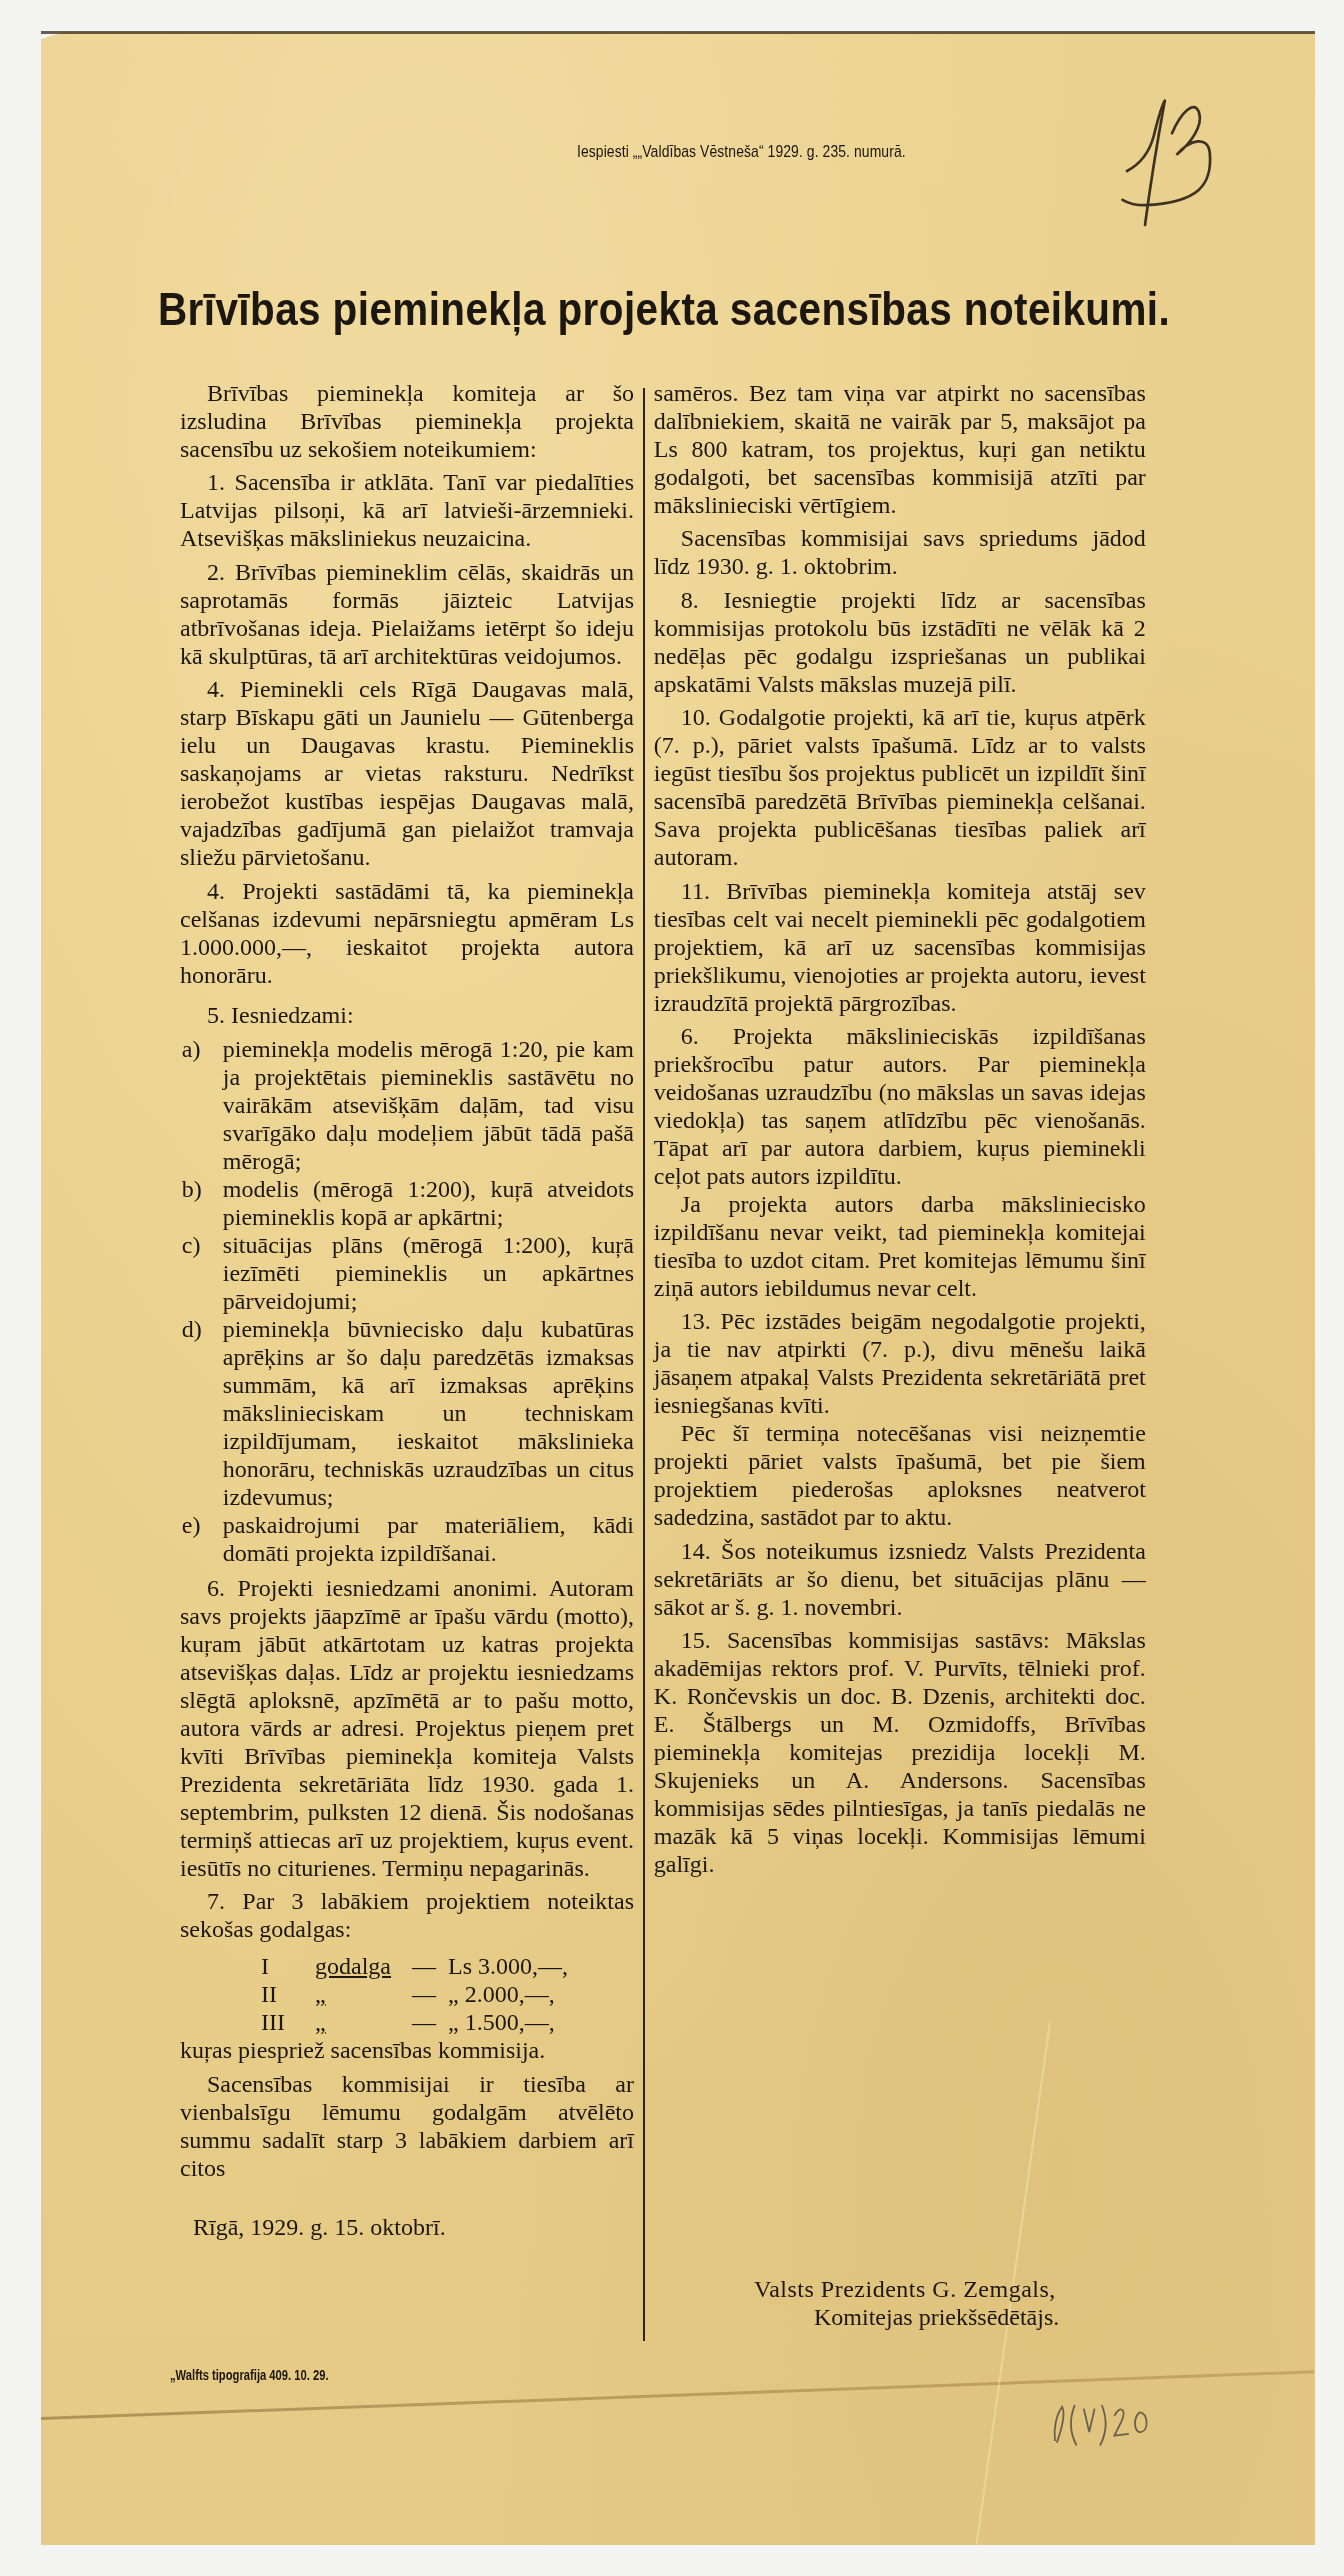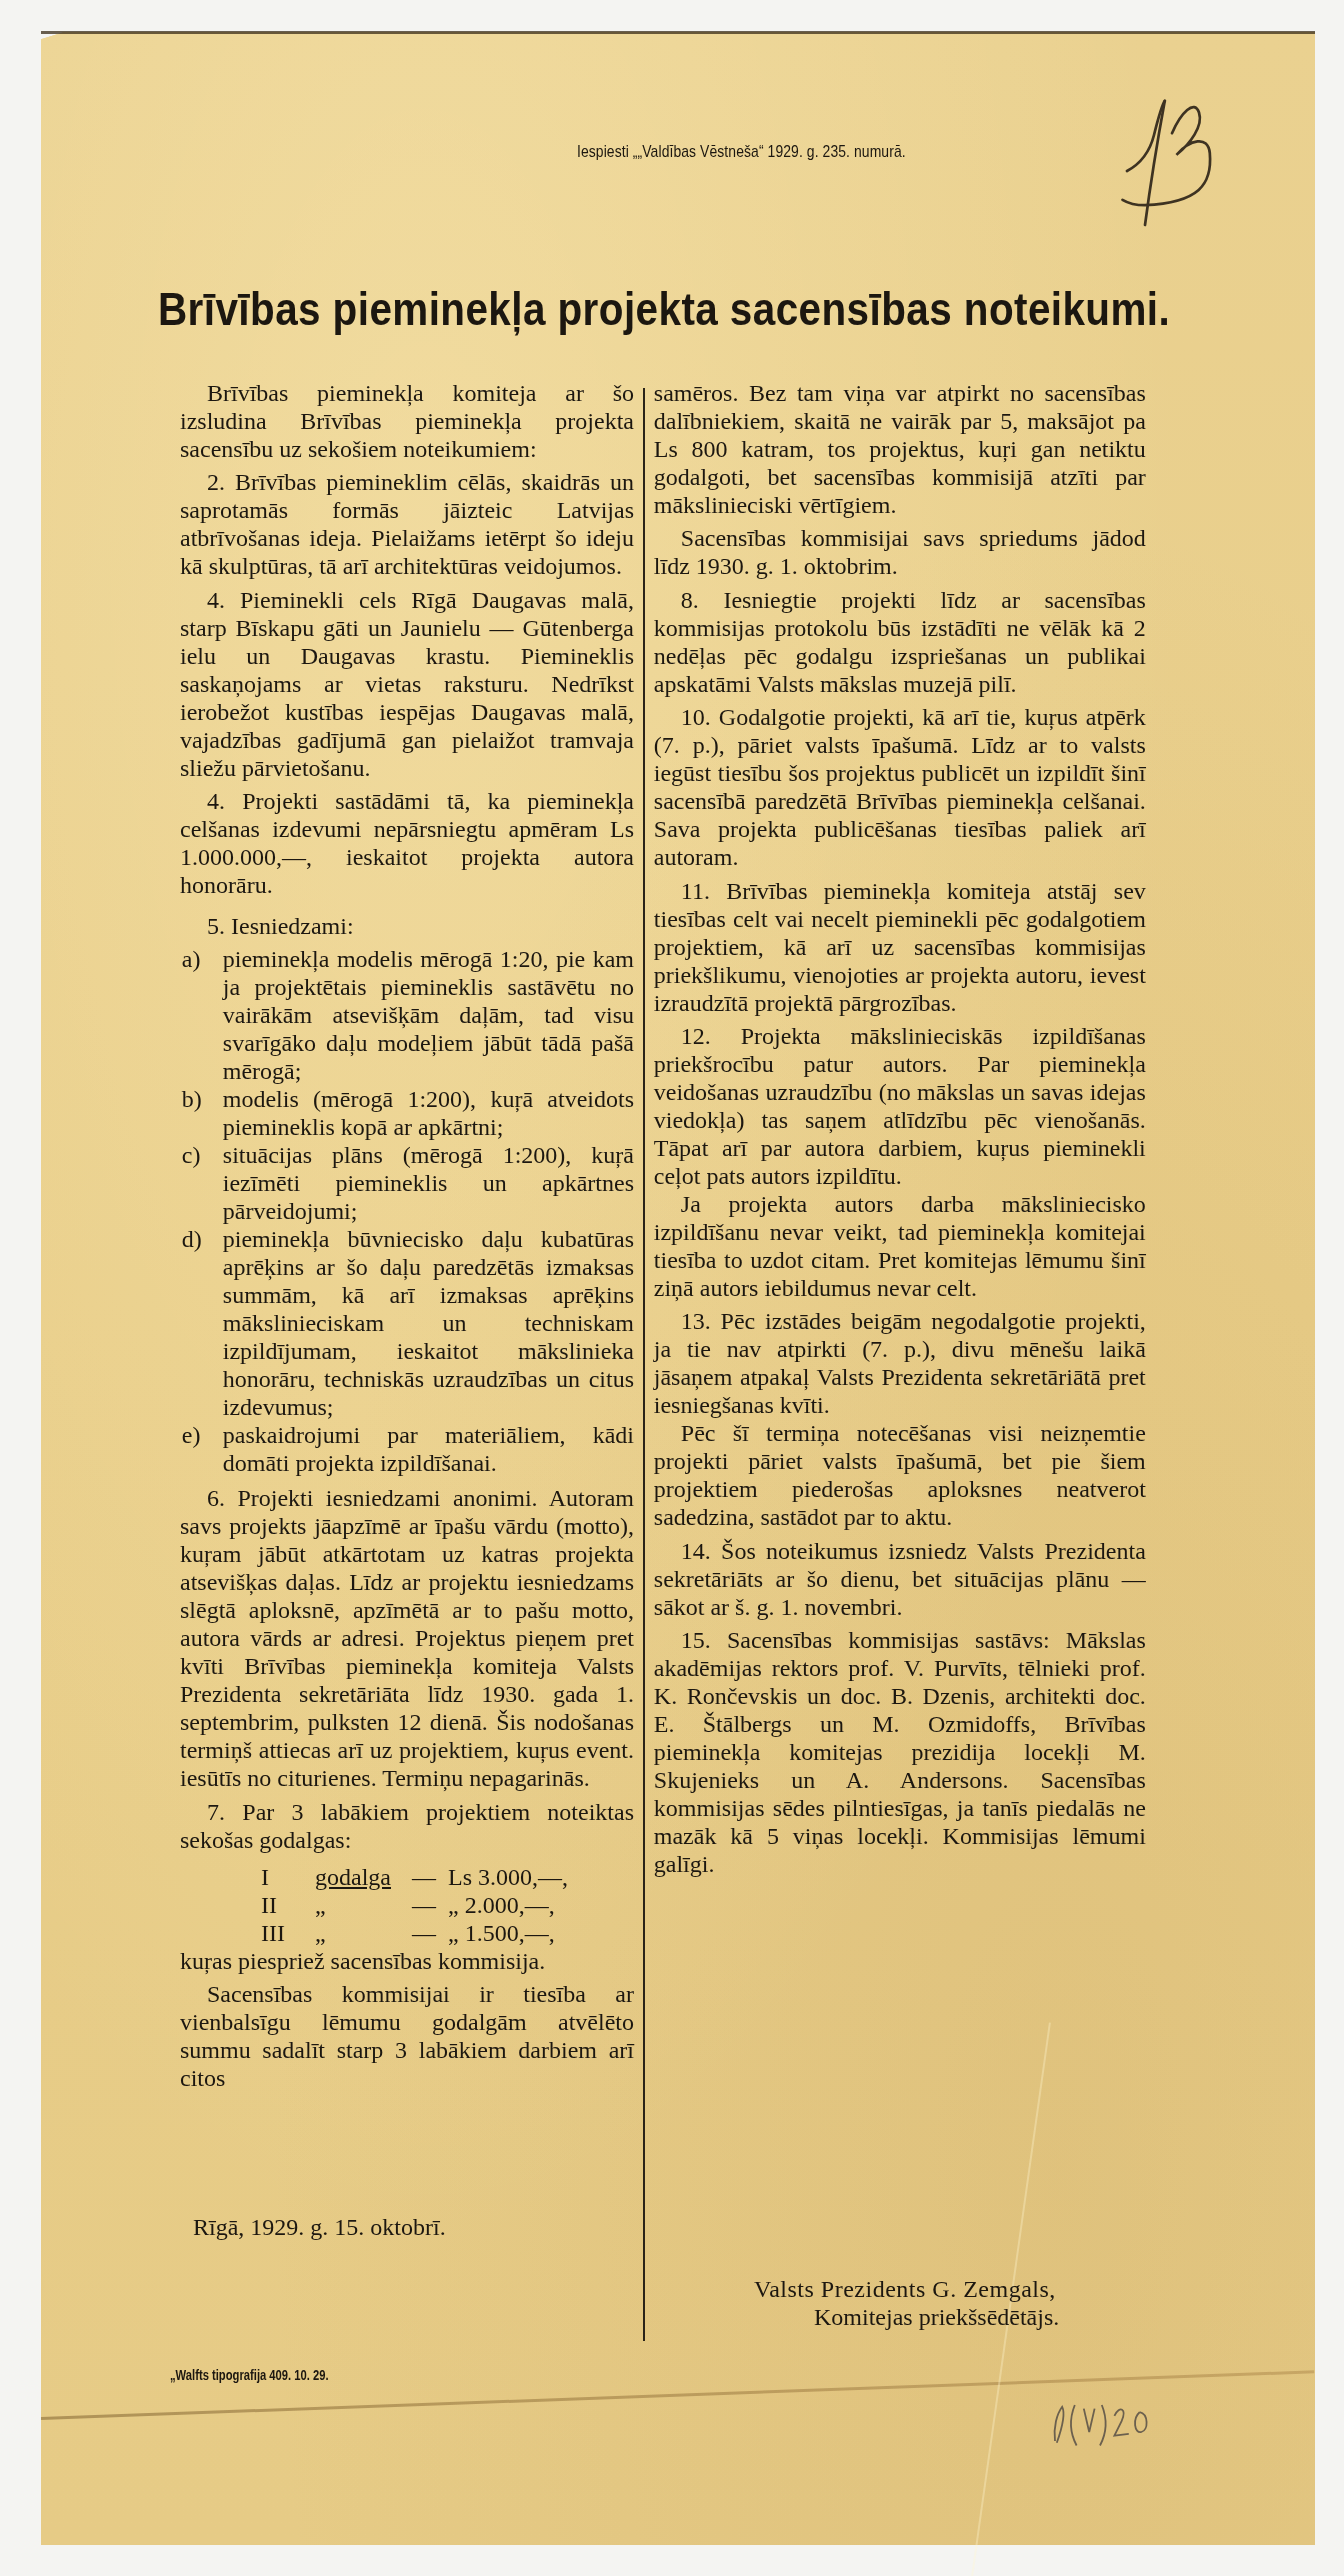--- a/index.html
+++ b/index.html
@@ -106,20 +106,21 @@
   <path d="M10 80 C 25 72, 35 60, 40 40 C 45 20, 48 8, 52 2" stroke="#3e3322" stroke-width="3" fill="none" stroke-linecap="round"></path>
   <path d="M52 2 C 45 40, 38 80, 30 140" stroke="#3e3322" stroke-width="3" fill="none" stroke-linecap="round"></path>
   <path d="M60 38 C 70 15, 85 0, 90 15 C 95 30, 80 50, 65 62 C 80 45, 100 40, 102 60 C 105 95, 90 115, 30 118 C 20 118, 10 115, 5 112" stroke="#3e3322" stroke-width="3" fill="none" stroke-linecap="round"></path>
 </svg>
 
 <div class="title">Brīvības pieminekļa projekta sacensības noteikumi.</div>
 
 <div class="columns">
   <div class="col col-left">
     <p class="p">Brīvības pieminekļa komiteja ar šo izsludina Brīvības pieminekļa projekta sacensību uz sekošiem noteikumiem:</p>
+    <p class="p">1. Sacensība ir atklāta. Tanī var piedalīties Latvijas pilsoņi, kā arī latvieši-ārzemnieki. Atsevišķas māksliniekus neuzaicina.</p>
     <p class="p">2. Brīvības piemineklim cēlās, skaidrās un saprotamās formās jāizteic Latvijas atbrīvošanas ideja. Pielaižams ietērpt šo ideju kā skulptūras, tā arī architektūras veidojumos.</p>
     <p class="p">4. Pieminekli cels Rīgā Daugavas malā, starp Bīskapu gāti un Jaunielu — Gūtenberga ielu un Daugavas krastu. Piemineklis saskaņojams ar vietas raksturu. Nedrīkst ierobežot kustības iespējas Daugavas malā, vajadzības gadījumā gan pielaižot tramvaja sliežu pārvietošanu.</p>
     <p class="p">4. Projekti sastādāmi tā, ka pieminekļa celšanas izdevumi nepārsniegtu apmēram Ls 1.000.000,—, ieskaitot projekta autora honorāru.</p>
     <p class="p" style="margin-top:12.6px;margin-bottom:0">5. Iesniedzami:</p>
     <div class="sub-list">
       <div class="sub-item">
         <span class="sub-mark">a)</span>
         <span class="sub-text">pieminekļa modelis mērogā 1:20, pie kam ja projektētais piemineklis sastāvētu no vairākām atsevišķām daļām, tad visu svarīgāko daļu modeļiem jābūt tādā pašā mērogā;</span>
       </div>
       <div class="sub-item">
@@ -166,21 +167,21 @@
   </div>
 
   <div class="col-divider"></div>
 
   <div class="col col-right">
     <p class="p noind">samēros. Bez tam viņa var atpirkt no sacensības dalībniekiem, skaitā ne vairāk par 5, maksājot pa Ls 800 katram, tos projektus, kuŗi gan netiktu godalgoti, bet sacensības kommisijā atzīti par mākslinieciski vērtīgiem.</p>
     <p class="p">Sacensības kommisijai savs spriedums jādod līdz 1930. g. 1. oktobrim.</p>
     <p class="p">8. Iesniegtie projekti līdz ar sacensības kommisijas protokolu būs izstādīti ne vēlāk kā 2 nedēļas pēc godalgu izspriešanas un publikai apskatāmi Valsts mākslas muzejā pilī.</p>
     <p class="p">10. Godalgotie projekti, kā arī tie, kuŗus atpērk (7. p.), pāriet valsts īpašumā. Līdz ar to valsts iegūst tiesību šos projektus publicēt un izpildīt šinī sacensībā paredzētā Brīvības pieminekļa celšanai. Sava projekta publicēšanas tiesības paliek arī autoram.</p>
     <p class="p">11. Brīvības pieminekļa komiteja atstāj sev tiesības celt vai necelt pieminekli pēc godalgotiem projektiem, kā arī uz sacensības kommisijas priekšlikumu, vienojoties ar projekta autoru, ievest izraudzītā projektā pārgrozības.</p>
-    <p class="p" style="margin-bottom:0">12. Projekta mākslinieciskās izpildīšanas priekšrocību patur autors. Par pieminekļa veidošanas uzraudzību (no mākslas un savas idejas viedokļa) tas saņem atlīdzību pēc vienošanās. Tāpat arī par autora darbiem, kuŗus pieminekli ceļot pats autors izpildītu.</p>
+    <p class="p" style="margin-bottom:0">6. Projekta mākslinieciskās izpildīšanas priekšrocību patur autors. Par pieminekļa veidošanas uzraudzību (no mākslas un savas idejas viedokļa) tas saņem atlīdzību pēc vienošanās. Tāpat arī par autora darbiem, kuŗus pieminekli ceļot pats autors izpildītu.</p>
     <p class="p">Ja projekta autors darba māksliniecisko izpildīšanu nevar veikt, tad pieminekļa komitejai tiesība to uzdot citam. Pret komitejas lēmumu šinī ziņā autors iebildumus nevar celt.</p>
     <p class="p" style="margin-bottom:0">13. Pēc izstādes beigām negodalgotie projekti, ja tie nav atpirkti (7. p.), divu mēnešu laikā jāsaņem atpakaļ Valsts Prezidenta sekretāriātā pret iesniegšanas kvīti.</p>
     <p class="p">Pēc šī termiņa notecēšanas visi neizņemtie projekti pāriet valsts īpašumā, bet pie šiem projektiem piederošas aploksnes neatverot sadedzina, sastādot par to aktu.</p>
     <p class="p">14. Šos noteikumus izsniedz Valsts Prezidenta sekretāriāts ar šo dienu, bet situācijas plānu — sākot ar š. g. 1. novembri.</p>
     <p class="p">15. Sacensības kommisijas sastāvs: Mākslas akadēmijas rektors prof. V. Purvīts, tēlnieki prof. K. Rončevskis un doc. B. Dzenis, architekti doc. E. Štālbergs un M. Ozmidoffs, Brīvības pieminekļa komitejas prezidija locekļi M. Skujenieks un A. Andersons. Sacensības kommisijas sēdes pilntiesīgas, ja tanīs piedalās ne mazāk kā 5 viņas locekļi. Kommisijas lēmumi galīgi.</p>
   </div>
 </div>
 
 <div class="date-line">Rīgā, 1929. g. 15. oktobrī.</div>
 

